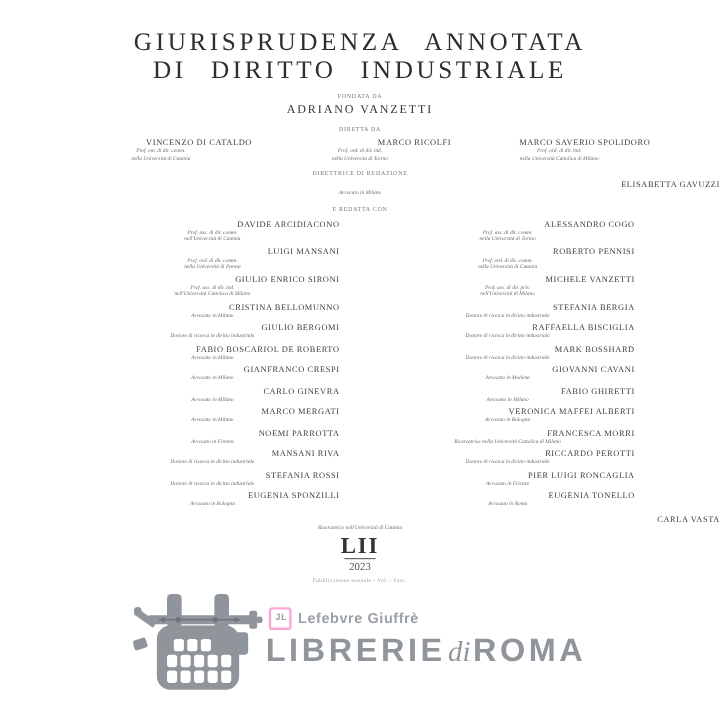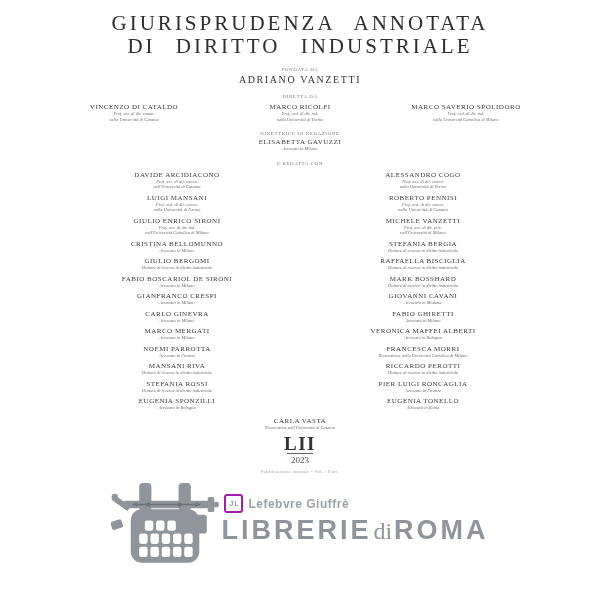--- a/index.html
+++ b/index.html
@@ -1,37 +1,37 @@
 <!DOCTYPE html>
 <html><head>
 <meta charset="utf-8">
 <style>
   html,body { margin:0; padding:0; background:#ffffff; }
   .page {
     position:relative; width:600px; height:600px; margin:0 auto;
     background:#ffffff; overflow:hidden; text-align:center;
     font-family:"Liberation Serif", serif; color:#3a3a3a;
   }
-  .inner { padding-top:12px; }
+  .inner { padding-top:24px; }
 
   .title {
     font-size:21px; line-height:23px; letter-spacing:3px; word-spacing:12px;
     color:#2e2e2e; font-weight:normal;
   }
 
   .sec-label {
     font-size:5px; letter-spacing:0.6px; color:#7a7a7a;
     margin-top:9px; text-transform:uppercase;
   }
   .founder-name {
     font-size:10px; letter-spacing:1.6px; color:#333; margin-top:2px;
   }
 
   .person { line-height:1; }
-  .p-name { font-size:7px; letter-spacing:0.5px; color:#3c3c3c; line-height:8px; }
+  .p-name { font-size:7px; letter-spacing:0.5px; color:#3c3c3c; line-height:8px;text-align:right; }
   .p-sub  { font-size:4.5px; font-style:italic; color:#6b6b6b; line-height:5.5px; }
 
   .directors { display:flex; justify-content:center; gap:14px; margin-top:4px; }
   .directors .person { width:152px; }
 
   .chief { margin-top:2px; }
 
   .cols { display:flex; justify-content:center; gap:34px; margin-top:5px; }
   .col { width:212px; display:flex; flex-direction:column; gap:4px; }
 
@@ -39,28 +39,28 @@
 
   .volume { font-size:19px; letter-spacing:1.5px; font-weight:bold; color:#333; margin-top:7px; line-height:14px; }
   .vol-rule { width:26px; border:0; border-top:1px solid #666; margin:2px auto 1px auto; }
   .year { font-size:9px; color:#555; line-height:10px; }
   .imprint { font-size:4.5px; color:#9a9a9a; letter-spacing:0.4px; margin-top:4px; line-height:5px; }
 
   .logo-row { display:flex; justify-content:center; align-items:center; margin-top:1px; }
   .logo-text { text-align:left; margin-left:2px; font-family:"Liberation Sans", sans-serif; }
   .brand-row { display:flex; align-items:center; gap:5px; margin-left:3px; }
   .badge {
-    width:15px; height:15px; border:2px solid #a21caf; border-radius:3px;
+    width:15px; height:15px; border:2px solid #f9a8d4; border-radius:3px;
     color:#9aa0a5; font-size:8px; font-weight:bold;
     display:flex; align-items:center; justify-content:center;font-family:Liberation Mono, monospace;
   }
   .brand { color:#9aa0a5; font-size:12px; font-weight:bold; letter-spacing:0.5px; }
   .store { color:#8f959a; font-size:27px; font-weight:bold; letter-spacing:3px; line-height:30px; margin-top:2px; white-space:nowrap; }
   .store .di {
-    font-family:"Liberation Serif", serif; font-weight:normal;
+    font-family:"Liberation Serif", serif; font-style:italic; font-weight:normal;
     font-size:24px; letter-spacing:0; padding:0 2px;
   }
   .typewriter { flex:0 0 auto; }
 </style>
 </head>
 <body>
 
 <div class="page">
   <div class="inner">
     <div class="title">
@@ -119,21 +119,21 @@
           </div>
           <div class="person">
             <div class="p-name">CRISTINA BELLOMUNNO</div>
             <div class="p-sub">Avvocato in Milano</div>
           </div>
           <div class="person">
             <div class="p-name">GIULIO BERGOMI</div>
             <div class="p-sub">Dottore di ricerca in diritto industriale</div>
           </div>
           <div class="person">
-            <div class="p-name">FABIO BOSCARIOL DE SIRONI</div>
+            <div class="p-name">FABIO BOSCARIOL DE ROBERTO</div>
             <div class="p-sub">Avvocato in Milano</div>
           </div>
           <div class="person">
             <div class="p-name">GIANFRANCO CRESPI</div>
             <div class="p-sub">Avvocato in Milano</div>
           </div>
           <div class="person">
             <div class="p-name">CARLO GINEVRA</div>
             <div class="p-sub">Avvocato in Milano</div>
           </div>

